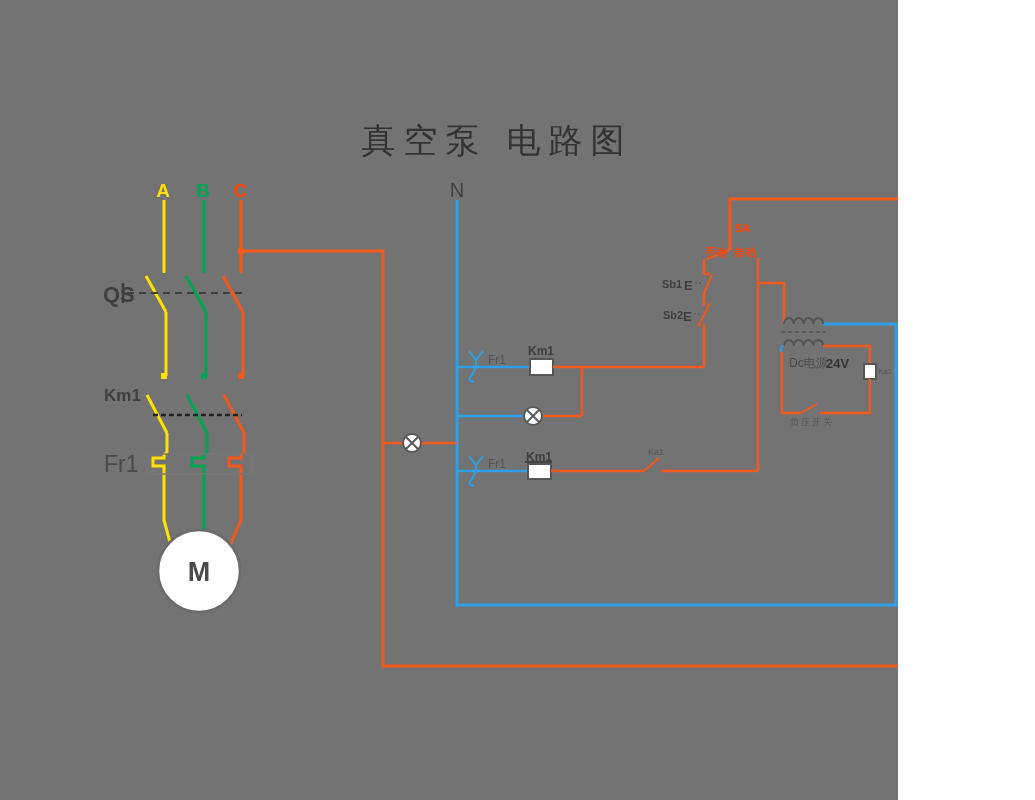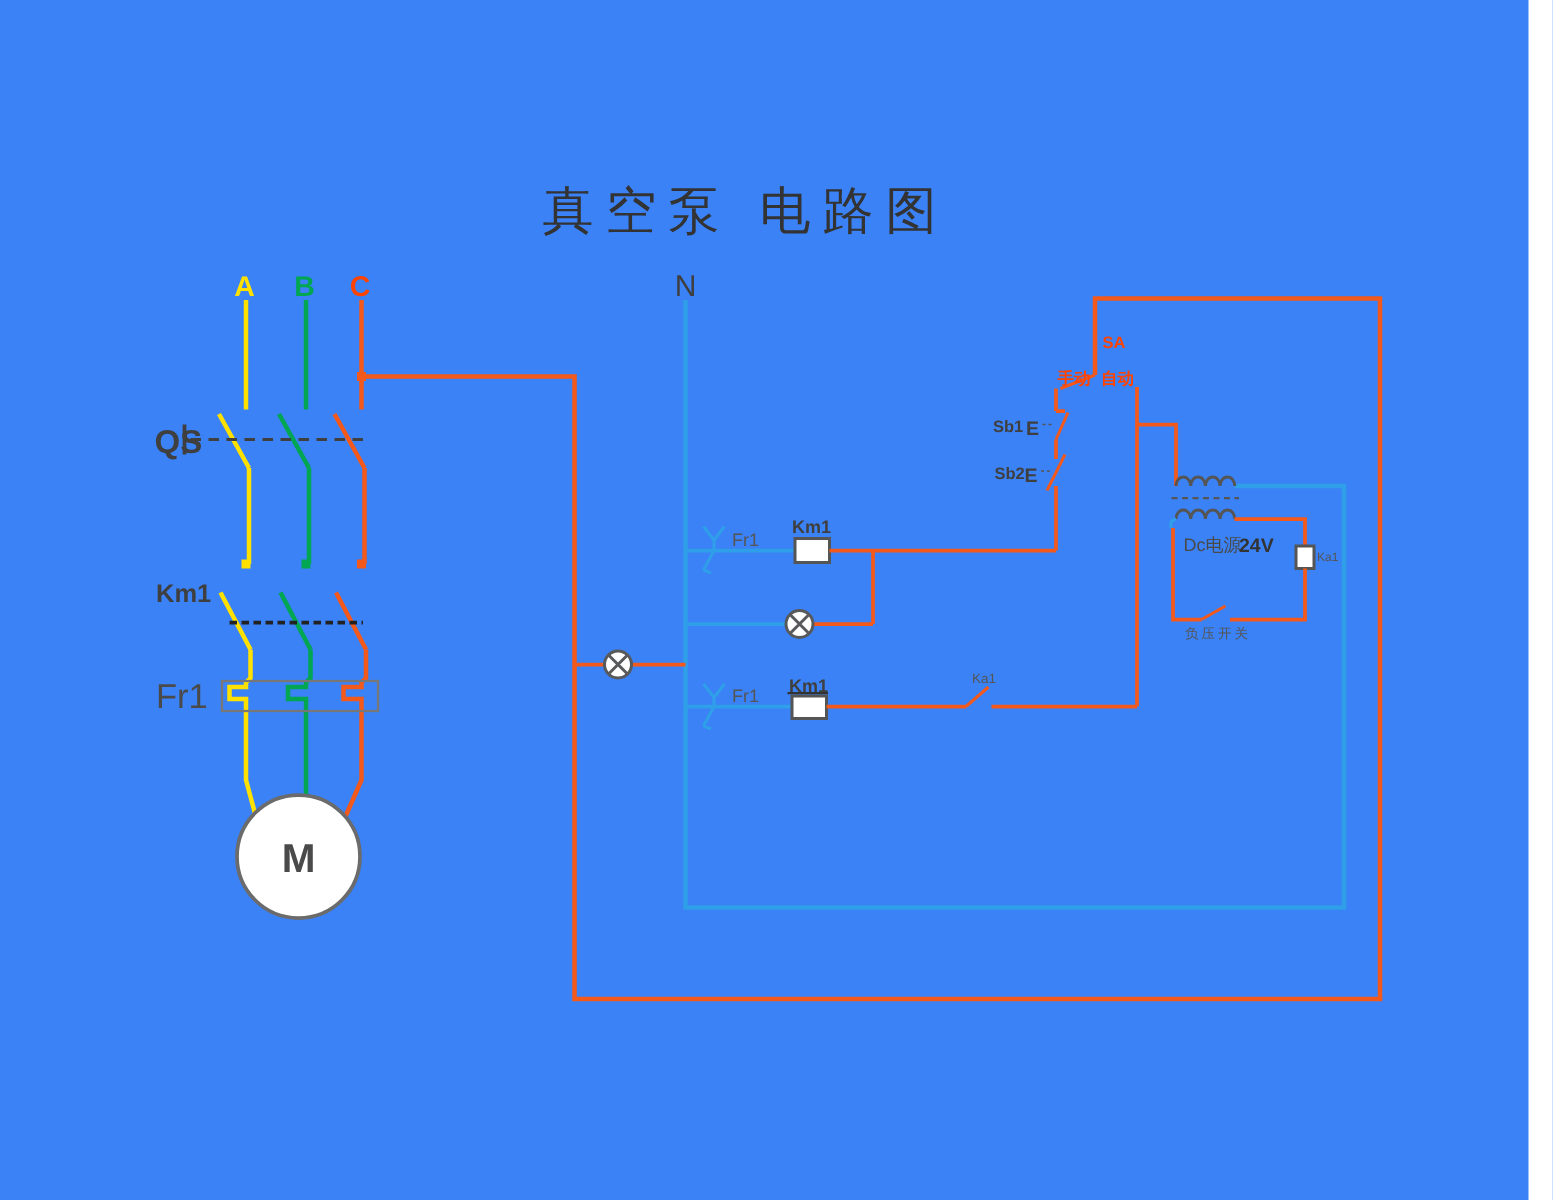--- a/index.html
+++ b/index.html
@@ -1,16 +1,16 @@
 <!DOCTYPE html>
 <html><head>
 <meta charset="utf-8">
 <style>
   html,body{margin:0;padding:0;background:#fff;}
-  .stage{position:relative;width:1019px;height:800px;background:#3b82f6;overflow:hidden;
+  .stage{position:relative;width:898px;height:800px;background:#737373;overflow:hidden;
          font-family:"Liberation Sans",sans-serif;}
   svg{position:absolute;left:0;top:0;}
   text{font-family:"Liberation Sans",sans-serif;}
   .title-t{font-family:"DejaVu Serif","Liberation Serif",serif;font-size:34px;fill:#333;letter-spacing:8px;}
   .ph-lab{font-size:19px;font-weight:bold;}
   .big-lab{font-size:22px;font-weight:bold;fill:#3f3f3f;}
   .mid-lab{font-size:17px;font-weight:bold;fill:#3f3f3f;}
   .fr1-lab{font-size:23px;fill:#4a4a4a;}
   .n-lab{font-size:20px;fill:#3f3f3f;}
   .m-lab{font-size:27px;font-weight:bold;fill:#4a4a4a;}

